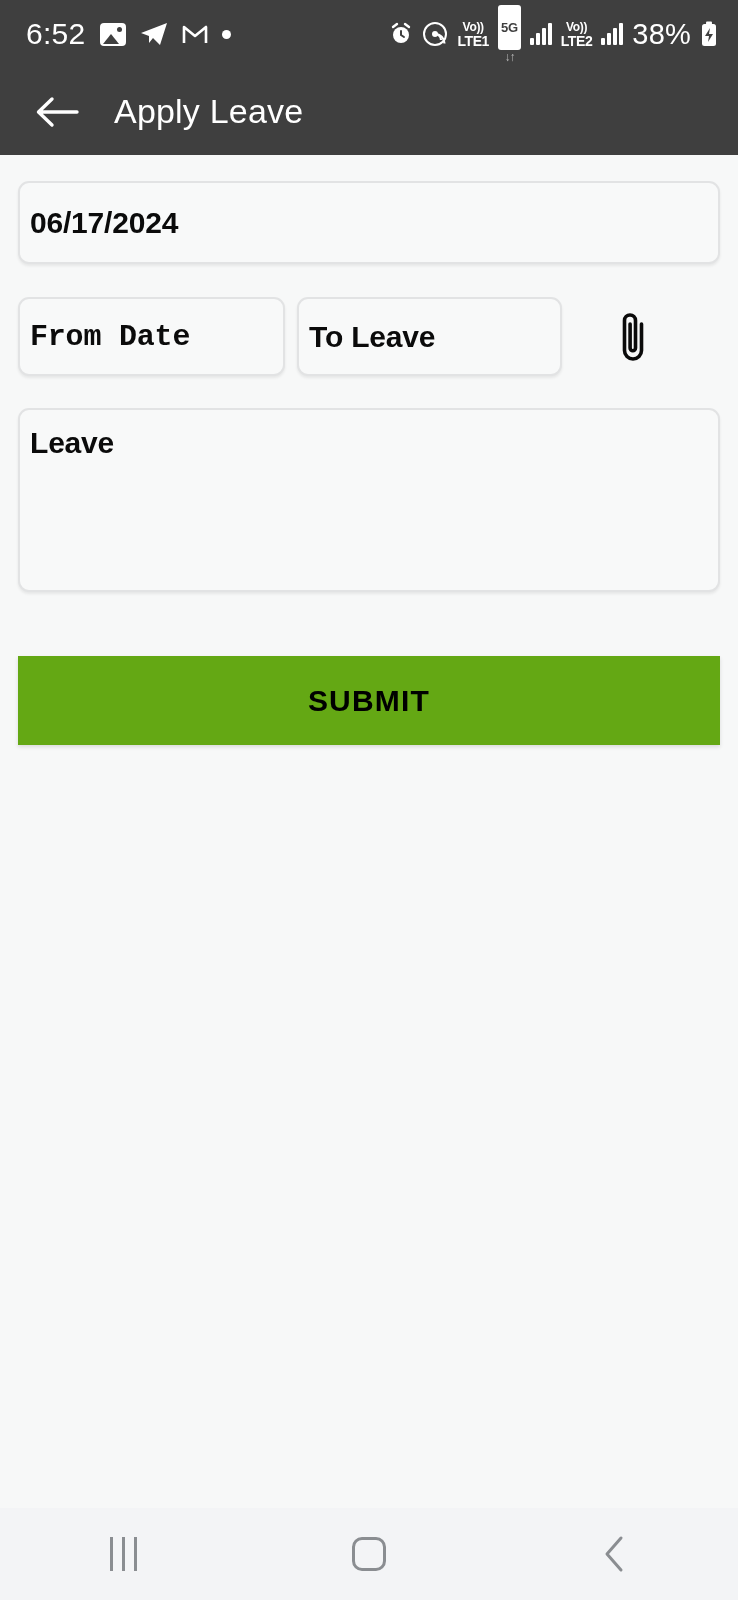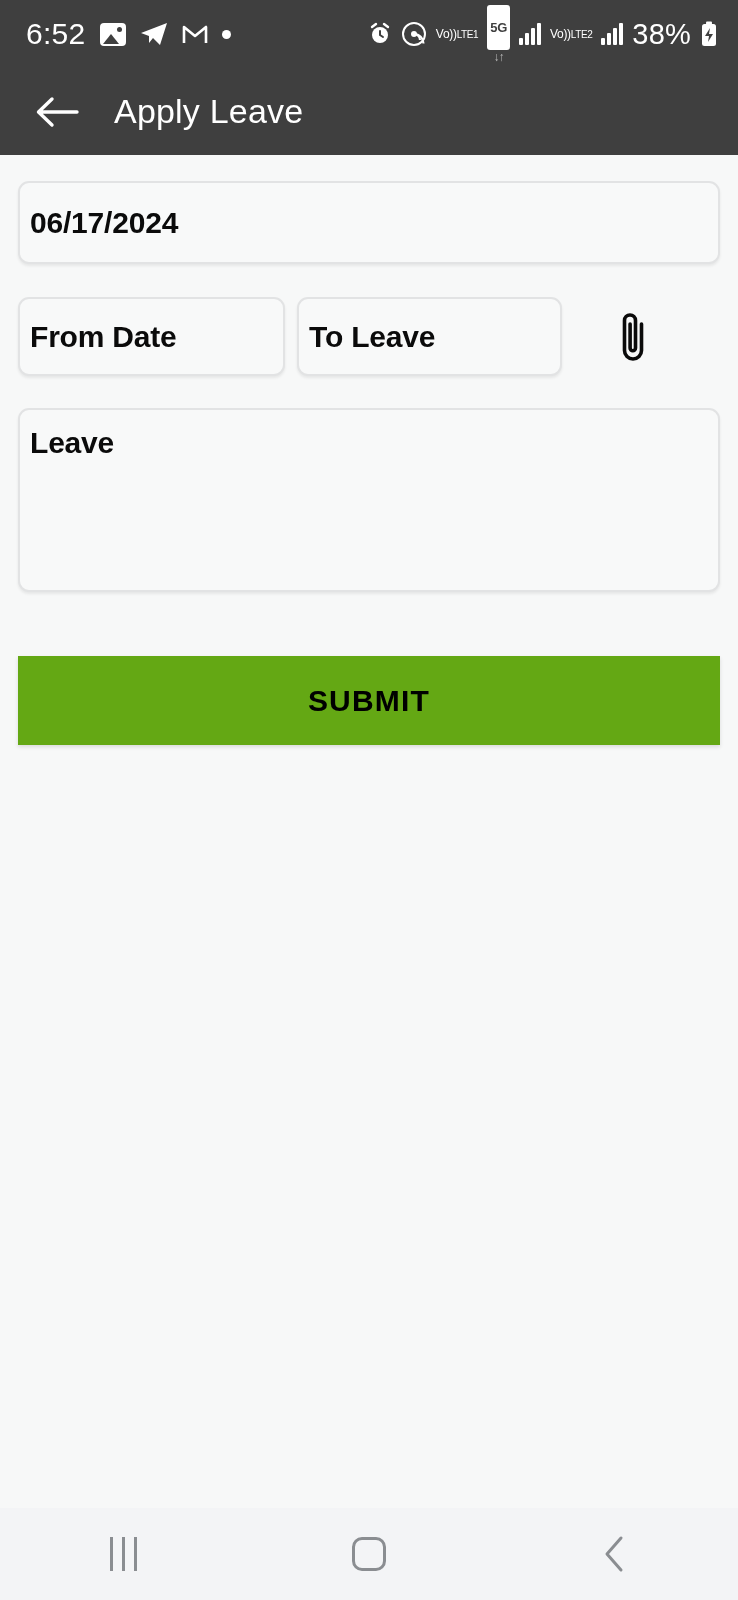--- a/index.html
+++ b/index.html
@@ -68,28 +68,28 @@
   }
   .icon-telegram svg, .icon-gmail svg { display: block; }
   .icon-dot {
     width: 9px; height: 9px;
     border-radius: 50%;
     background: #ffffff;
   }
   .icon-alarm svg, .icon-cast svg, .icon-battery svg { display: block; }
   .volte {
     display: flex;
-    flex-direction: row;
+    flex-direction: column;
     align-items: center;
     line-height: 1;
     font-size: 13px;
-    font-weight: normal;
+    font-weight: bold;
   }
   .volte .vo { font-size: 12px; letter-spacing: -0.3px; }
-  .volte .lte { font-size: 10px; letter-spacing: -0.4px; margin-top: 1px; }
+  .volte .lte { font-size: 14px; letter-spacing: -0.4px; margin-top: 1px; }
   .net-5g {
     display: flex;
     flex-direction: column;
     align-items: center;
     line-height: 1;
   }
   .net-5g .badge {
     background: #ffffff;
     color: #3f3f3f;
     font-size: 13px;
@@ -178,21 +178,21 @@
     width: 100%;
   }
 
   .date-row-2 {
     display: flex;
     align-items: center;
     margin-top: 33px;
     gap: 12px;
   }
   .date-row-2 .field { height: 79px; }
-  .field-from { width: 267px; }
+  .field-from { width: 267px; font-family: Liberation Mono, monospace; }
   .field-to { width: 265px; }
 
   .attach-btn {
     width: 74px;
     height: 79px;
     display: flex;
     align-items: center;
     justify-content: center;
     cursor: pointer;
     margin-left: 22px;

